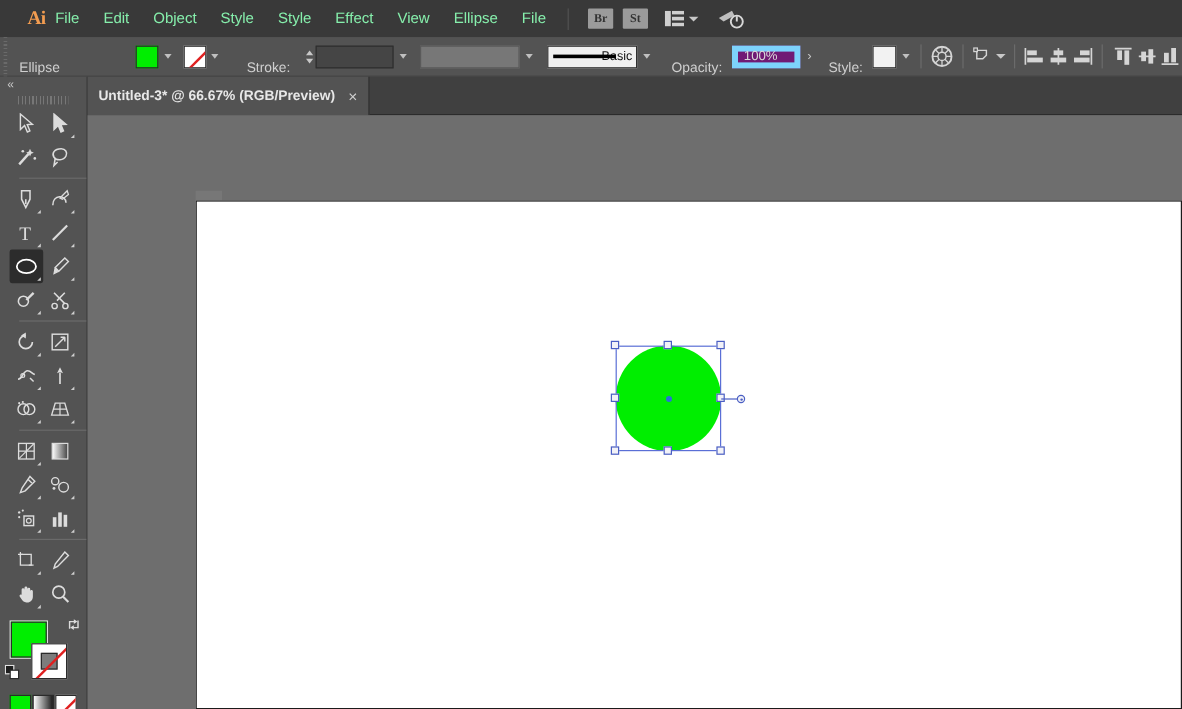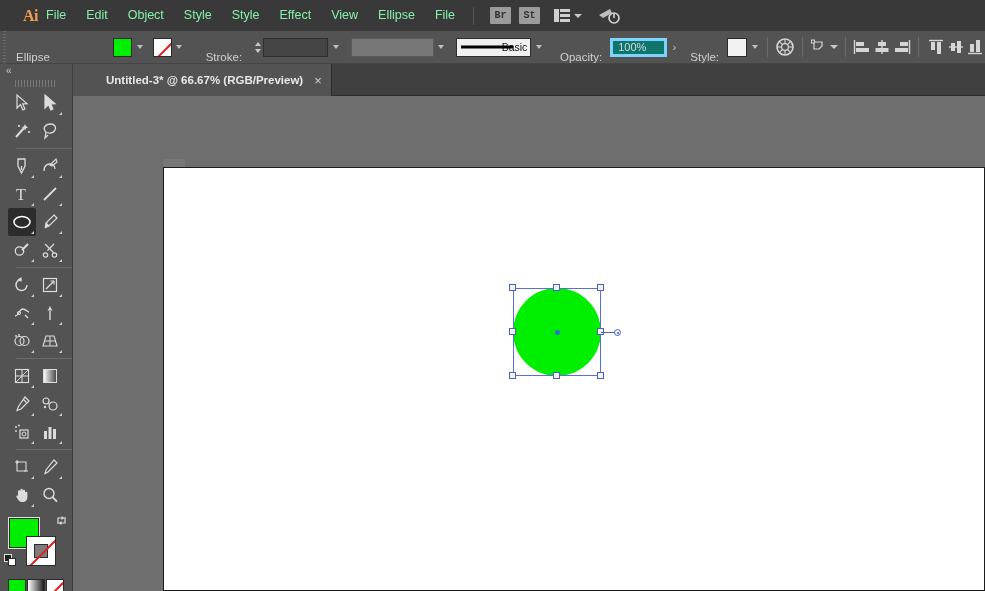--- a/index.html
+++ b/index.html
@@ -32,21 +32,21 @@
     cursor: default;
   }
   .menubar-sep {
     width: 1px; height: 18px; background: #525252; margin: 0 8px;
   }
   .mb-chip {
     width: 21px; height: 17px; background: #9b9b9b; color: #333;
     font-size: 10px; font-weight: bold;
     display: flex; align-items: center; justify-content: center;
     border-radius: 1px; margin-left: 8px;
-    font-family: Liberation Mono, monospace;
+    font-family: Liberation Serif, serif;
   }
   .ws-icon { margin-left: 14px; display: flex; align-items: center; gap: 4px; }
   .chev { width: 0; height: 0; border-left: 4px solid transparent;
           border-right: 4px solid transparent; border-top: 4px solid #c8c8c8; }
   .search-icon-wrap { margin-left: 16px; display:flex; align-items:center; }
 
   
   .controlbar {
     position: absolute; left: 0; top: 31px; width: 985px; height: 33px;
     background: #535353;
@@ -103,42 +103,42 @@
   .brush-field {
     width: 84px; height: 19px; background: #f0f0f0; border: 1px solid #2e2e2e;
     display: flex; align-items: center; justify-content: flex-end;
     padding-right: 3px; position: relative; color: #111; font-size: 10.5px;
   }
   .brush-field .line {
     position: absolute; left: 4px; top: 50%; width: 52px; height: 3px;
     background: #000; transform: translateY(-50%);
   }
   .opacity-field {
-    width: 62px; height: 19px; background: #0f766e; border: 3px solid #7dd3fc;
+    width: 62px; height: 19px; background: #701a75; border: 5px solid #7dd3fc;
     color: #d8d8d8; font-size: 11px; display: flex; align-items: center;
     padding-left: 5px;
   }
   .op-arrow { padding: 0 6px; color: #c8c8c8; font-size: 11px; }
   .style-swatch { width: 22px; height: 19px; background: #f2f2f2; border: 1px solid #2a2a2a; }
   .cb-sep { width: 1px; height: 20px; background: #6b6b6b; margin: 0 7px; }
   .icon-btn { width: 22px; height: 22px; display:flex; align-items:center;
               justify-content:center; cursor: default; }
 
   
   .tabbar {
     position: absolute; left: 73px; top: 64px; width: 912px; height: 32px;
     background: #404040; border-bottom: 1px solid #2b2b2b;
   }
   .doctab {
     position: absolute; left: 0; top: 0; height: 32px;
     background: #535353;
     display: flex; align-items: center; padding: 0 9px;
     border-right: 1px solid #2b2b2b;
   }
-  .doctab-title { color: #e8e8e8; font-size: 11.5px; font-weight: bold; white-space: nowrap; margin-left: 24px; }
+  .doctab-title { color: #e8e8e8; font-size: 11.5px; font-weight: bold; white-space: nowrap; }
   .doctab-close {
     margin-left: 11px; color: #d0d0d0; font-size: 13px; line-height: 1;
     font-family: "Liberation Sans", sans-serif;
   }
 
   
   .toolpanel {
     position: absolute; left: 0; top: 64px; width: 73px; height: 527px;
     background: #535353; border-right: 1px solid #3c3c3c;
   }

